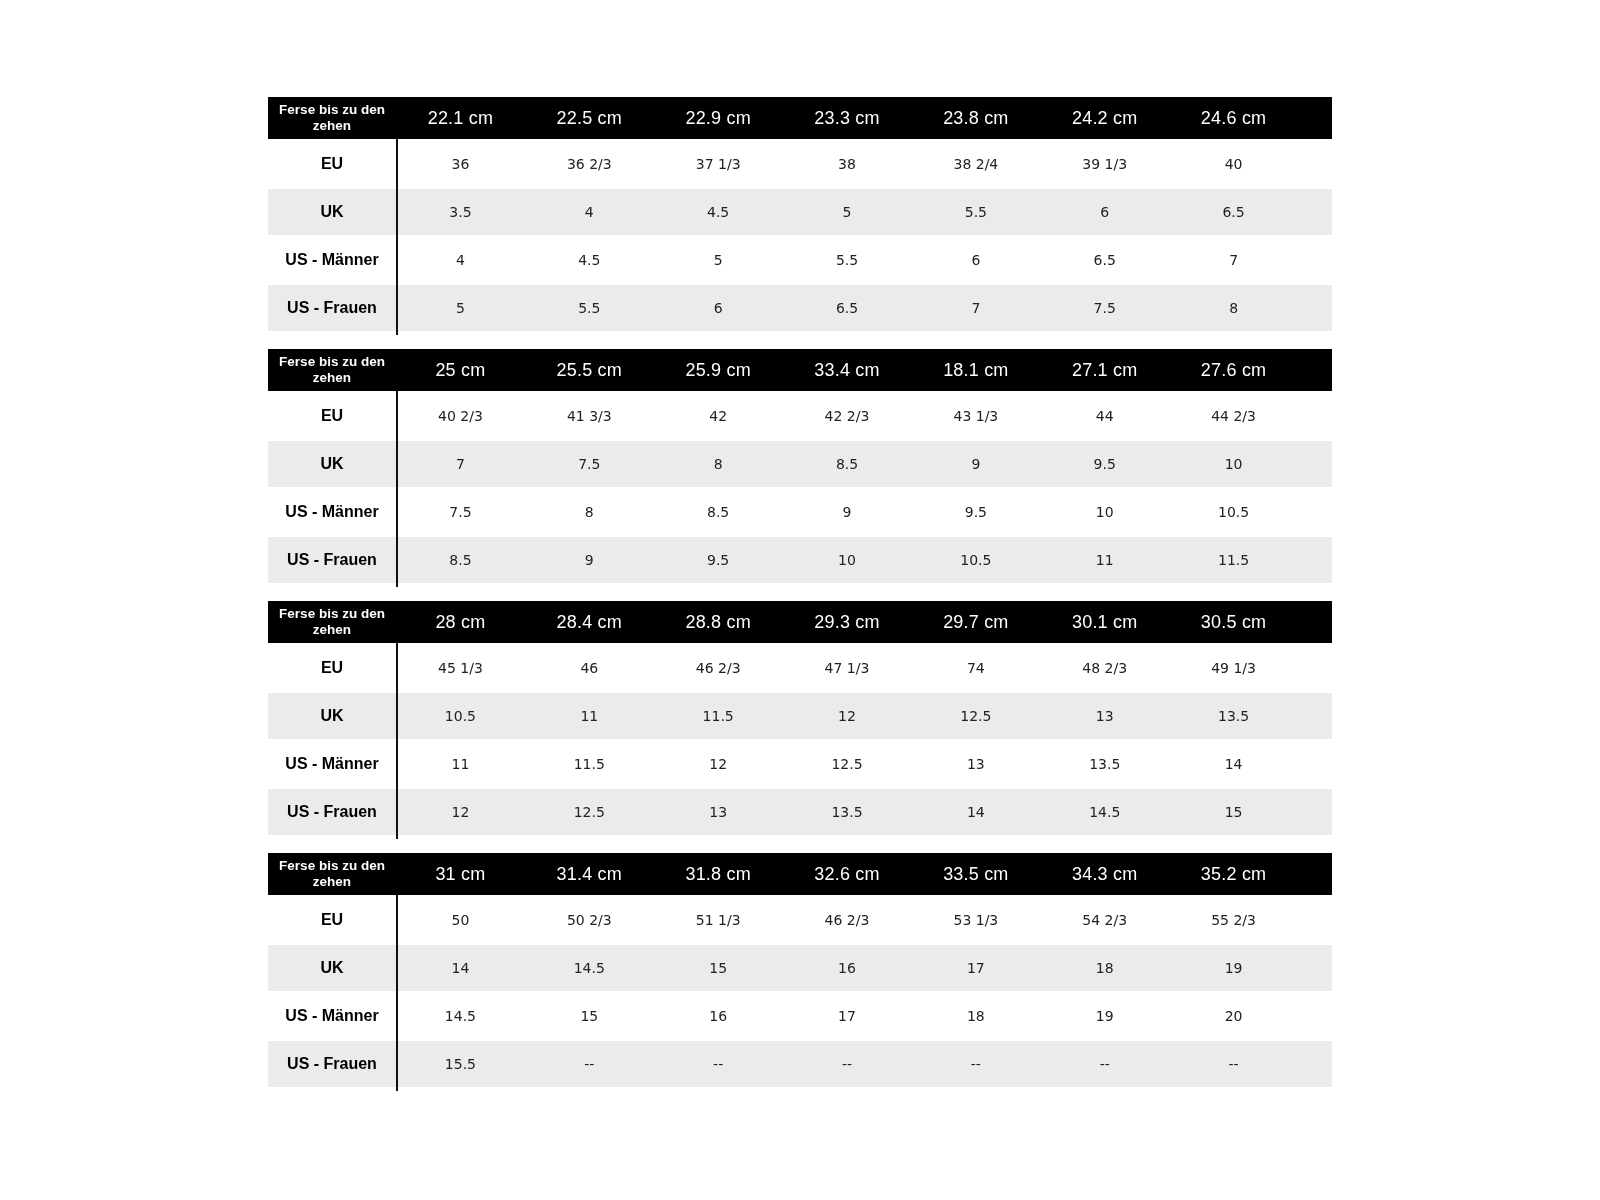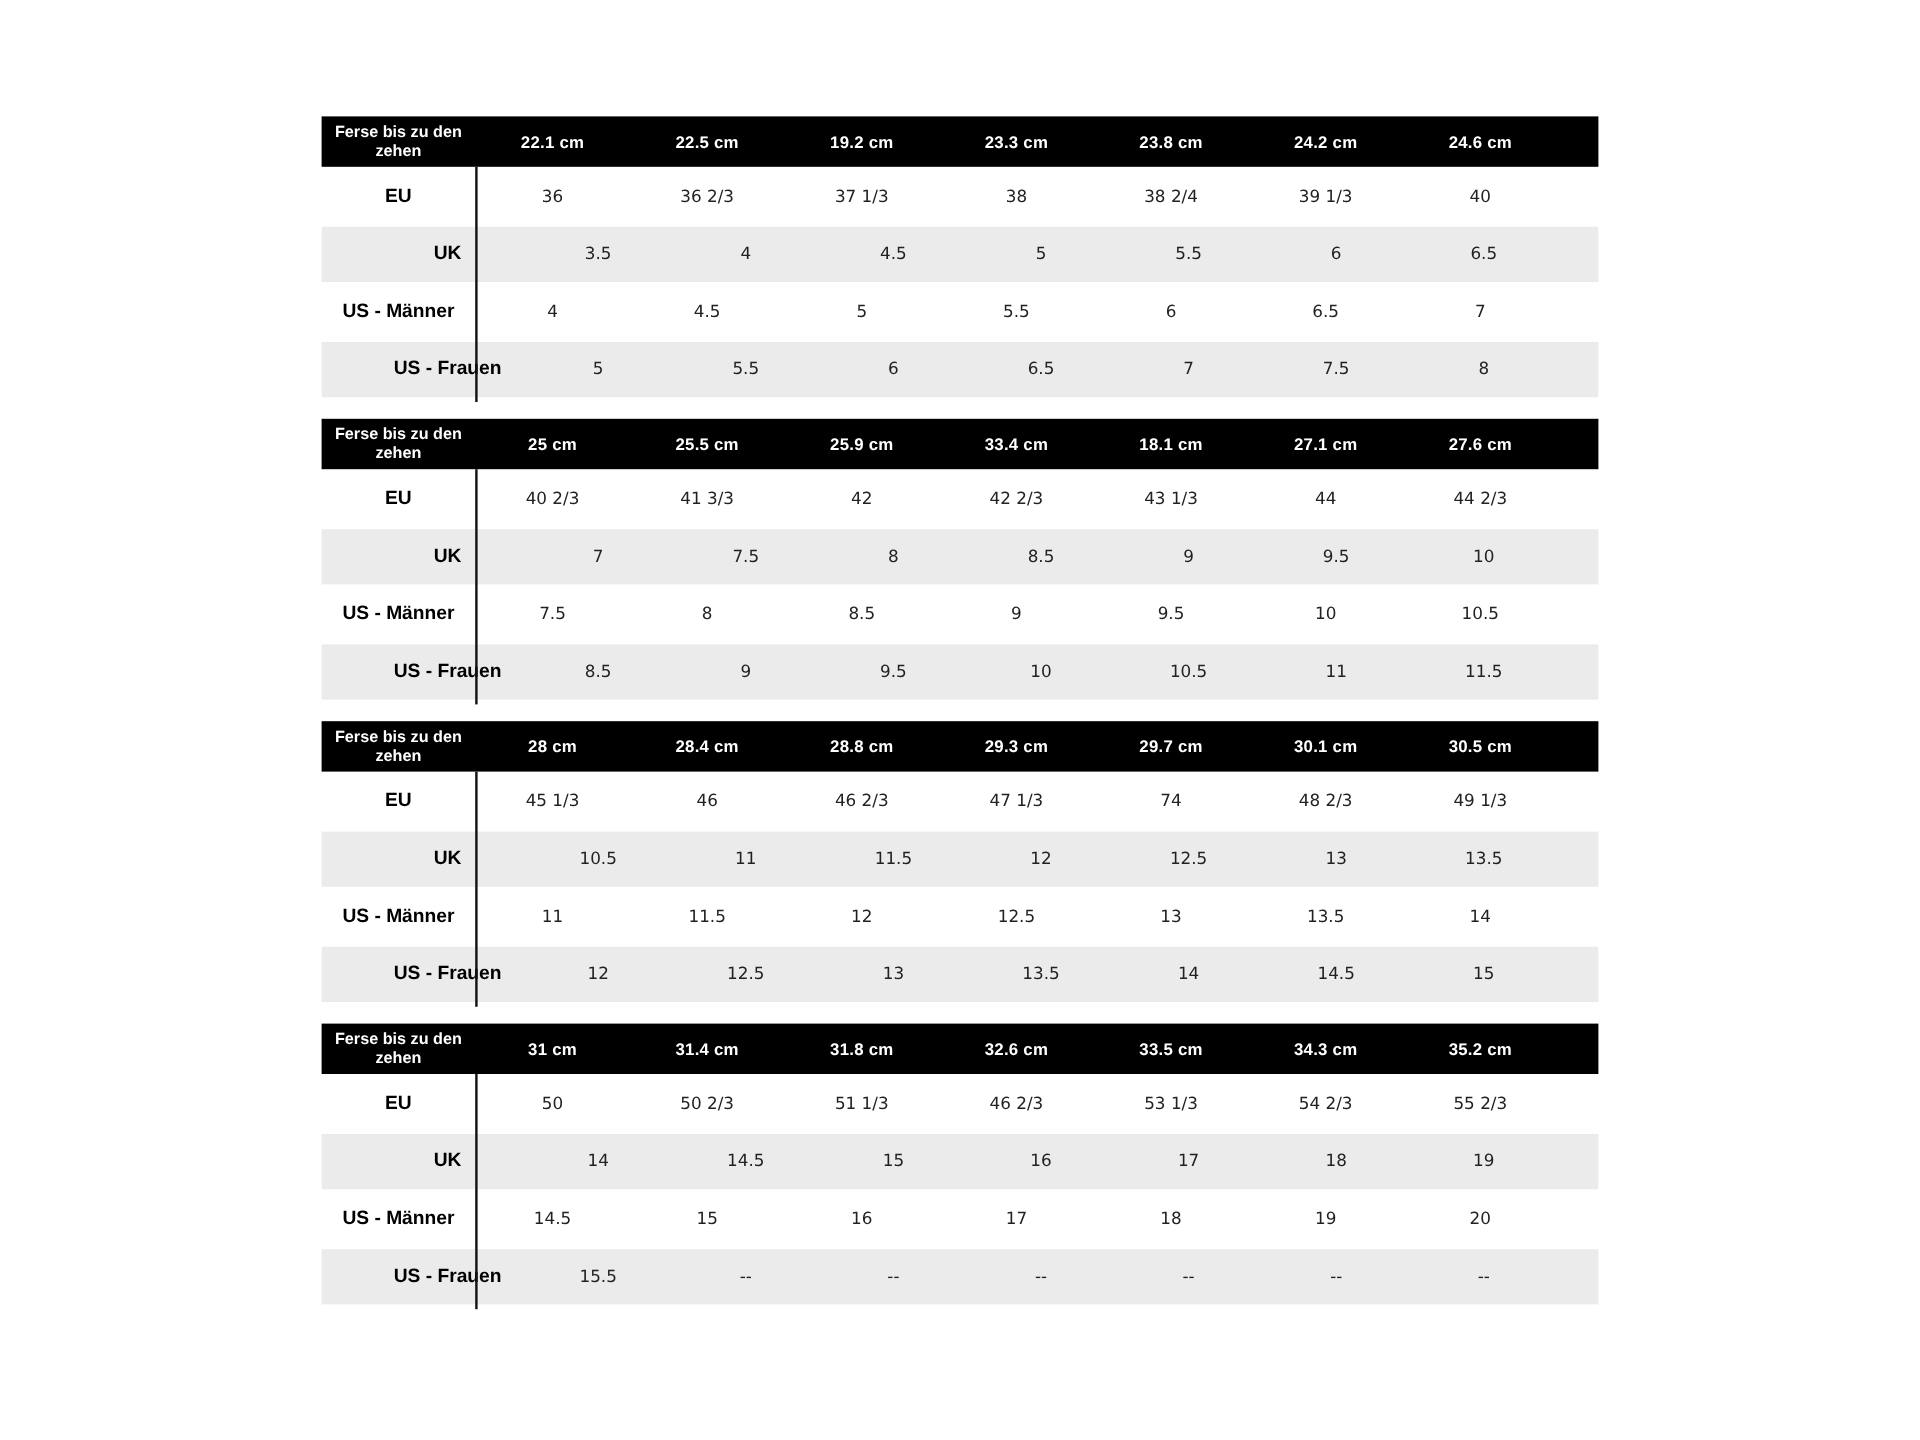--- a/index.html
+++ b/index.html
@@ -33,21 +33,21 @@
   }
   .row.header {
     height: 42px;
     background: #000000;
     color: #ffffff;
   }
   .row.data {
     height: 46px;
     margin-top: 2px;
   }
-  .row.data.shaded { background: #ebebeb; padding-left: 41px; }
+  .row.data.shaded { background: #ebebeb; }
   .row.data.plain  { background: #ffffff; }
   .cell {
     display: flex;
     align-items: center;
     justify-content: center;
     text-align: center;
   }
   .label-cell {
     width: 128px;
     flex: none;
@@ -60,22 +60,22 @@
     line-height: 1.15;
     padding: 0 9px;
     box-sizing: border-box;
     color: #ffffff;
   }
   .value-cell {
     flex: 1;
     min-width: 0;
   }
   .header .value-cell {
-    font-weight: bold;
-    font-size: 14px;
+    font-weight: normal;
+    font-size: 18px;
     letter-spacing: 0.2px;
   }
   .data .value-cell {
     font-family: "DejaVu Sans", sans-serif;
     font-size: 14px;
     font-weight: normal;
     color: #222222;
   }
   .col-divider {
     position: absolute;
@@ -88,21 +88,21 @@
 </style>
 </head>
 <body>
 
 <div class="chart-wrap" id="chart-root">
     <section class="size-table">
       <div class="row header">
         <div class="cell label-cell">Ferse bis zu den zehen</div>
         <div class="cell value-cell">22.1 cm</div>
         <div class="cell value-cell">22.5 cm</div>
-        <div class="cell value-cell">19.2 cm</div>
+        <div class="cell value-cell">22.9 cm</div>
         <div class="cell value-cell">23.3 cm</div>
         <div class="cell value-cell">23.8 cm</div>
         <div class="cell value-cell">24.2 cm</div>
         <div class="cell value-cell">24.6 cm</div>
       </div>
       <div class="row data plain">
         <div class="cell label-cell">EU</div>
         <div class="cell value-cell">36</div>
         <div class="cell value-cell">36 2/3</div>
         <div class="cell value-cell">37 1/3</div>

